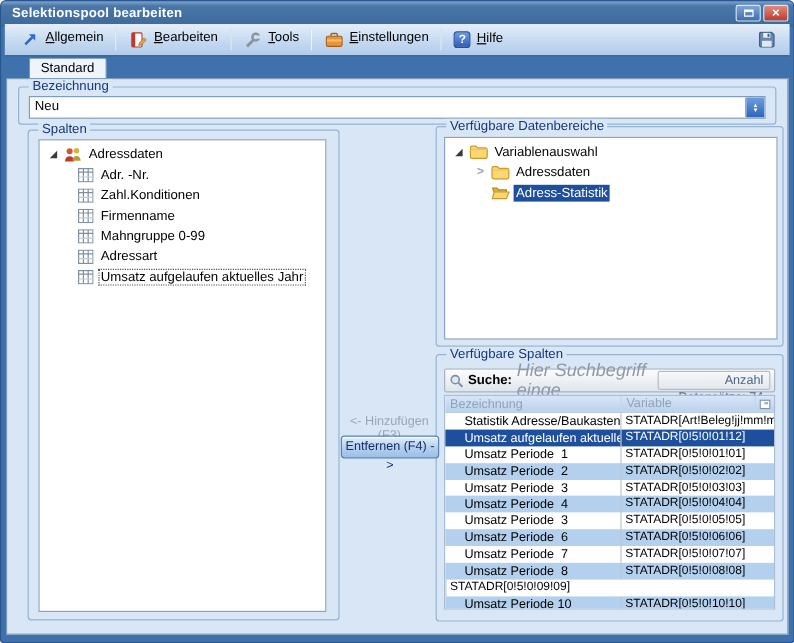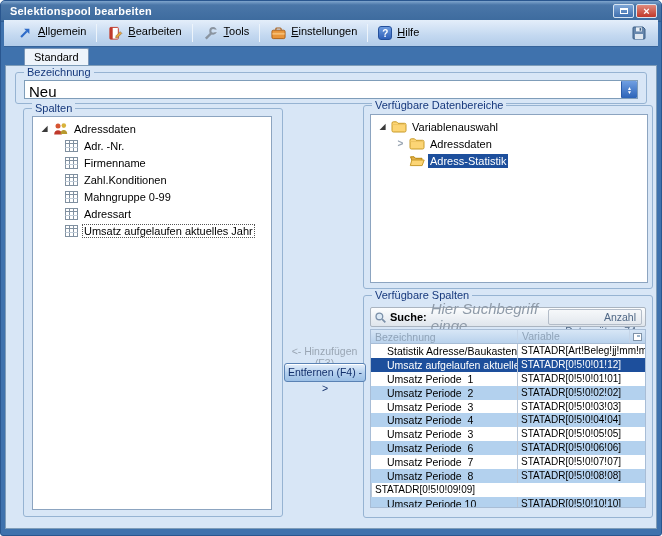--- a/index.html
+++ b/index.html
@@ -49,21 +49,21 @@
   .group-label { position:absolute; top:-7px; left:8px; background:#d8e6f6; padding:0 3px;
                  color:#16387c; font-size:11px; }
   .g-bezeichnung { left:9px; top:6px; right:9px; height:32px; }
   .g-spalten { left:17px; top:42px; width:260px; height:409px; }
   .g-daten { left:357px; top:39px; width:290px; height:184px; }
   .g-vspalten { left:357px; top:229px; width:290px; height:223px; }
 
   
   .combo { position:absolute; left:8px; right:8px; top:7px; height:19px; background:#fff;
            border:1px solid #7f9db9; display:flex; }
-  .combo-value { flex:1; font-size:15px; padding:2px 4px; color:#000; }
+  .combo-value { flex:1; font-size:11px; padding:2px 4px; color:#000; }
   .combo-btn { width:16px; background:linear-gradient(#6f9fe2,#2d64b8); border-left:1px solid #2b5ca8;
                border-radius:1px; color:#fff; display:flex; flex-direction:column;
                align-items:center; justify-content:center; font-size:5px; line-height:4px; }
 
   
   .listbox { position:absolute; background:#fff; border:1px solid #8ca4c0; overflow:hidden; padding-top:3px; }
   .lb-spalten { left:8px; top:7px; right:10px; bottom:6px; }
   .lb-daten { left:6px; top:8px; right:4px; bottom:5px; }
   .trow-tree { height:17px; display:flex; align-items:center; gap:3px; font-size:11px; color:#000; }
   .indent-root { padding-left:6px; }
@@ -241,33 +241,33 @@
                 <div class="trow-tree indent-child">
     <span class="icon16">
       <svg width="13" height="12" viewBox="0 0 13 12">
                       <rect x="0.5" y="0.5" width="12" height="11" fill="#fff" stroke="#8090a0"></rect>
                       <line x1="4.5" y1="0.5" x2="4.5" y2="11.5" stroke="#8090a0"></line>
                       <line x1="8.5" y1="0.5" x2="8.5" y2="11.5" stroke="#8090a0"></line>
                       <line x1="0.5" y1="3.5" x2="12.5" y2="3.5" stroke="#8090a0"></line>
                       <line x1="0.5" y1="7.5" x2="12.5" y2="7.5" stroke="#c0ccd8"></line>
                     </svg>
     </span>
+    <span class="tlbl">Zahl.Konditionen</span>
+  </div>
+                <div class="trow-tree indent-child">
+    <span class="icon16">
+      <svg width="13" height="12" viewBox="0 0 13 12">
+                      <rect x="0.5" y="0.5" width="12" height="11" fill="#fff" stroke="#8090a0"></rect>
+                      <line x1="4.5" y1="0.5" x2="4.5" y2="11.5" stroke="#8090a0"></line>
+                      <line x1="8.5" y1="0.5" x2="8.5" y2="11.5" stroke="#8090a0"></line>
+                      <line x1="0.5" y1="3.5" x2="12.5" y2="3.5" stroke="#8090a0"></line>
+                      <line x1="0.5" y1="7.5" x2="12.5" y2="7.5" stroke="#c0ccd8"></line>
+                    </svg>
+    </span>
     <span class="tlbl">Firmenname</span>
-  </div>
-                <div class="trow-tree indent-child">
-    <span class="icon16">
-      <svg width="13" height="12" viewBox="0 0 13 12">
-                      <rect x="0.5" y="0.5" width="12" height="11" fill="#fff" stroke="#8090a0"></rect>
-                      <line x1="4.5" y1="0.5" x2="4.5" y2="11.5" stroke="#8090a0"></line>
-                      <line x1="8.5" y1="0.5" x2="8.5" y2="11.5" stroke="#8090a0"></line>
-                      <line x1="0.5" y1="3.5" x2="12.5" y2="3.5" stroke="#8090a0"></line>
-                      <line x1="0.5" y1="7.5" x2="12.5" y2="7.5" stroke="#c0ccd8"></line>
-                    </svg>
-    </span>
-    <span class="tlbl">Zahl.Konditionen</span>
   </div>
                 <div class="trow-tree indent-child">
     <span class="icon16">
       <svg width="13" height="12" viewBox="0 0 13 12">
                       <rect x="0.5" y="0.5" width="12" height="11" fill="#fff" stroke="#8090a0"></rect>
                       <line x1="4.5" y1="0.5" x2="4.5" y2="11.5" stroke="#8090a0"></line>
                       <line x1="8.5" y1="0.5" x2="8.5" y2="11.5" stroke="#8090a0"></line>
                       <line x1="0.5" y1="3.5" x2="12.5" y2="3.5" stroke="#8090a0"></line>
                       <line x1="0.5" y1="7.5" x2="12.5" y2="7.5" stroke="#c0ccd8"></line>
                     </svg>

